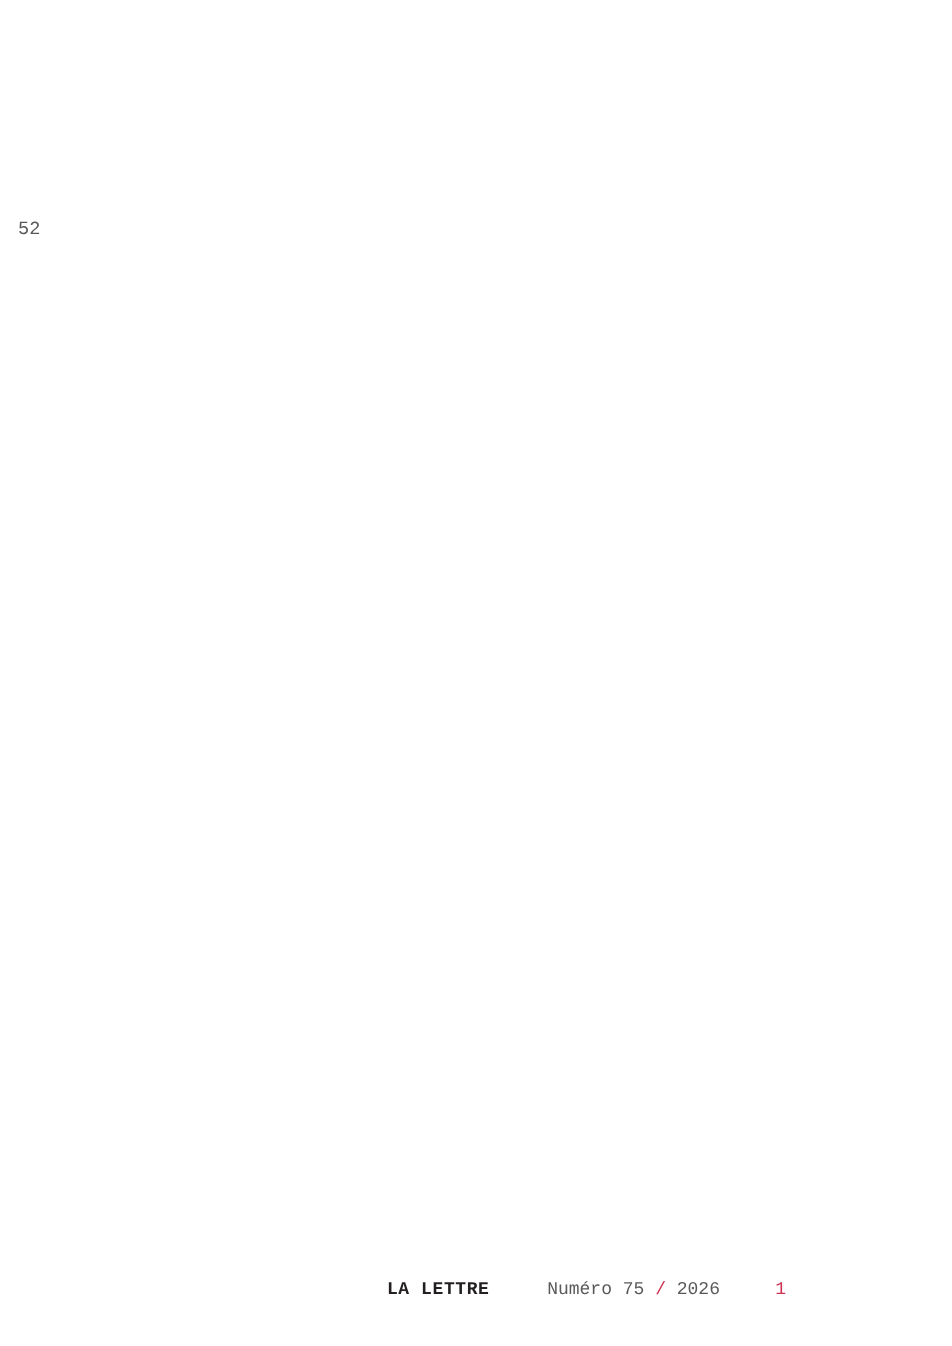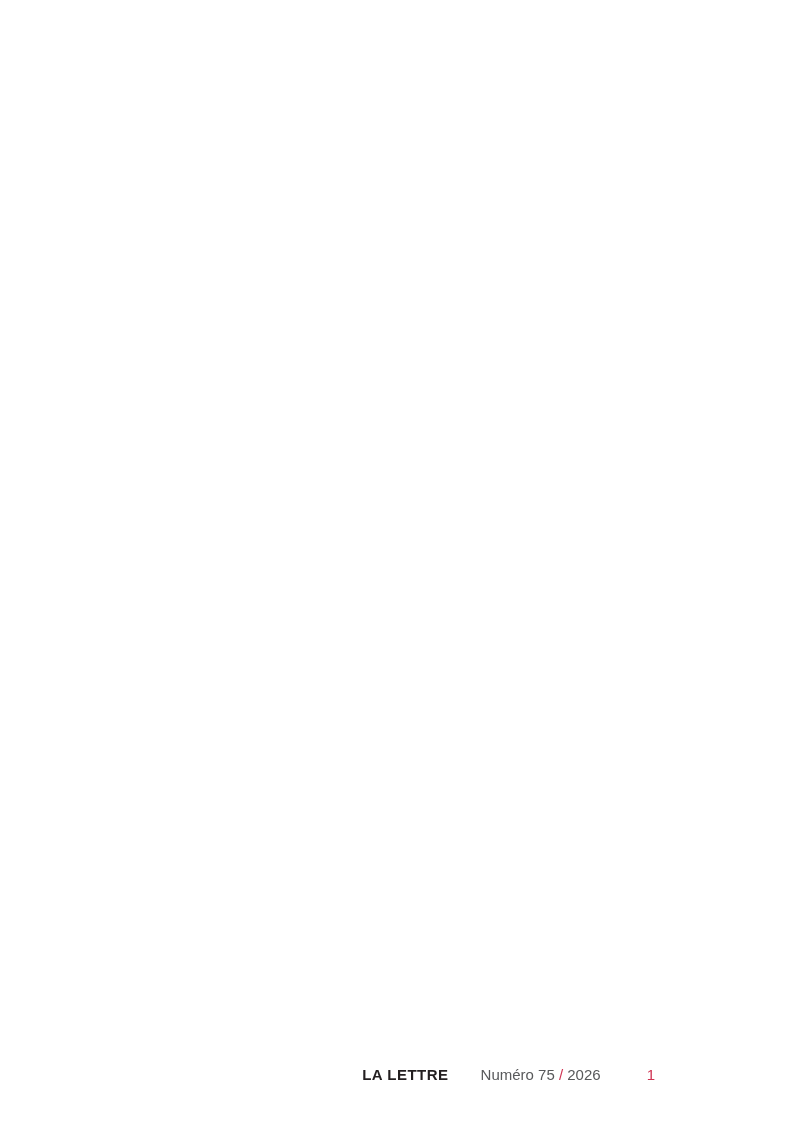--- a/index.html
+++ b/index.html
@@ -6,21 +6,21 @@
     margin: 0;
     padding: 0;
     background: #ffffff;
   }
   .page {
     position: relative;
     width: 693px;
     height: 1122px;
     background: #ffffff;
     overflow: hidden;
-    font-family: Liberation Sans, sans-serif;
+    font-family: Liberation Mono, monospace;
     color: var(--text, #58595b);
   }
   .col {
     position: absolute;
     top: 95px;
   }
   .col-left  { left: 78px;  width: 297px; }
   .col-right { left: 395px; width: 313px; }
 
   .sommaire-header {
@@ -79,21 +79,21 @@
     justify-content: flex-end;
     align-items: baseline;
     font-size: 15px;
   }
   .footer .brand {
     font-weight: 700;
     letter-spacing: 0.5px;
     color: var(--dark, #231f20);
   }
   .footer .numero {
-    margin-left: 32px;
+    margin-left: 48px;
     color: var(--text, #58595b);
   }
   .footer .numero .slash { color: var(--accent, #cf3352); }
   .footer .pageno {
     margin-left: 46px;
     color: var(--accent, #cf3352);
   }
 </style>
 </head>
 <body>

